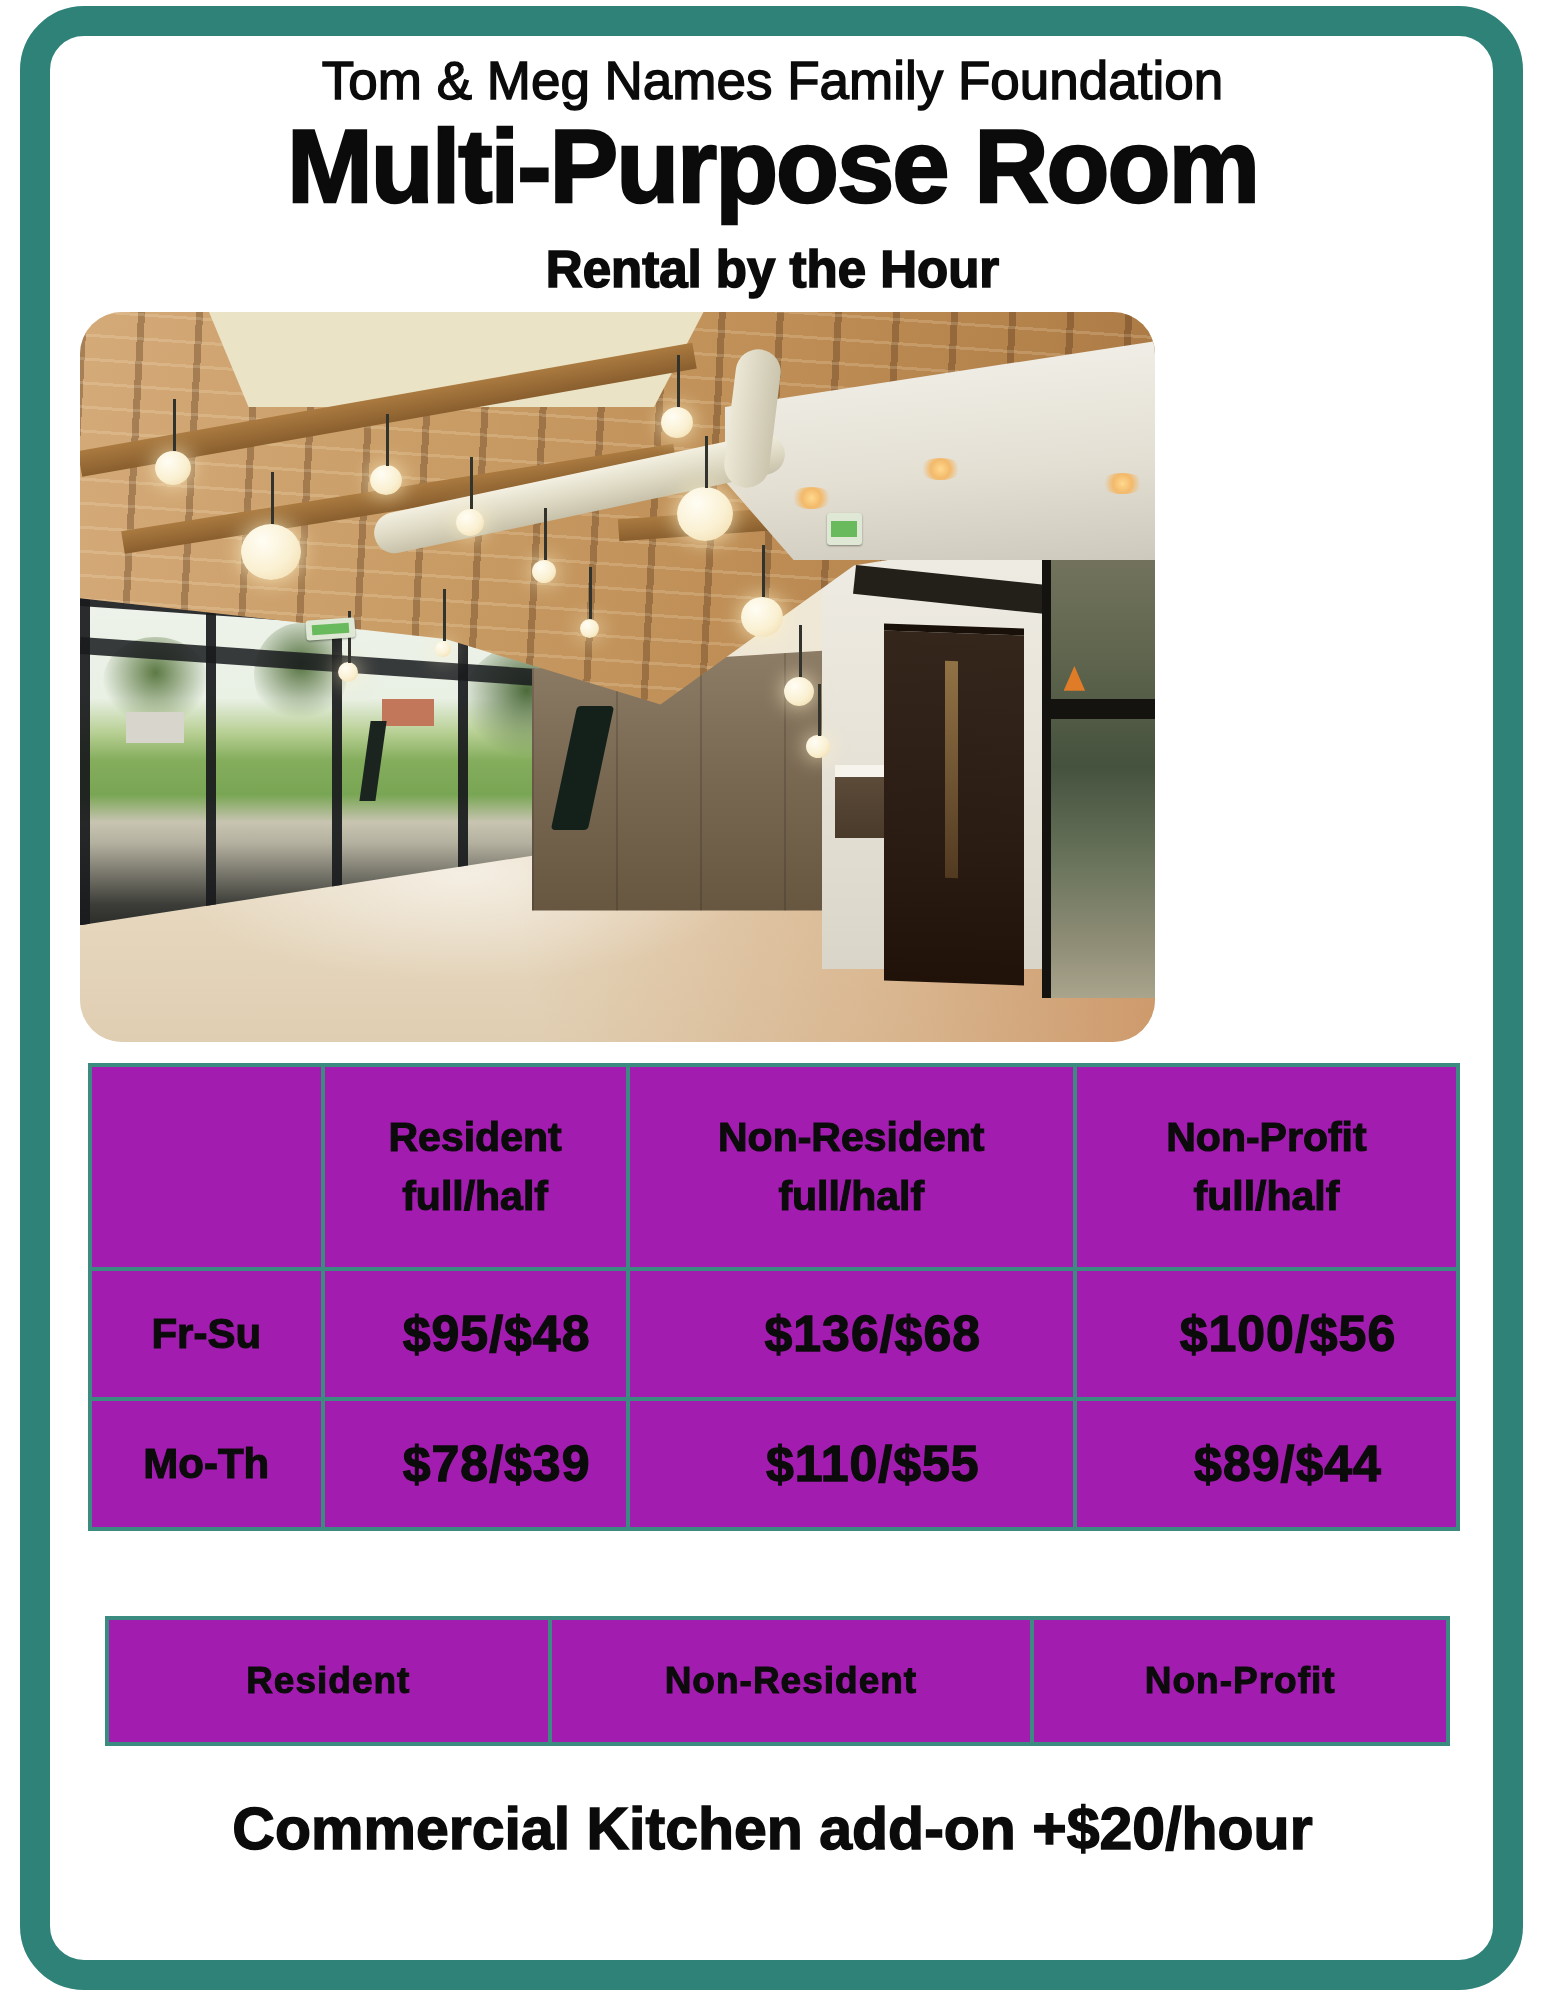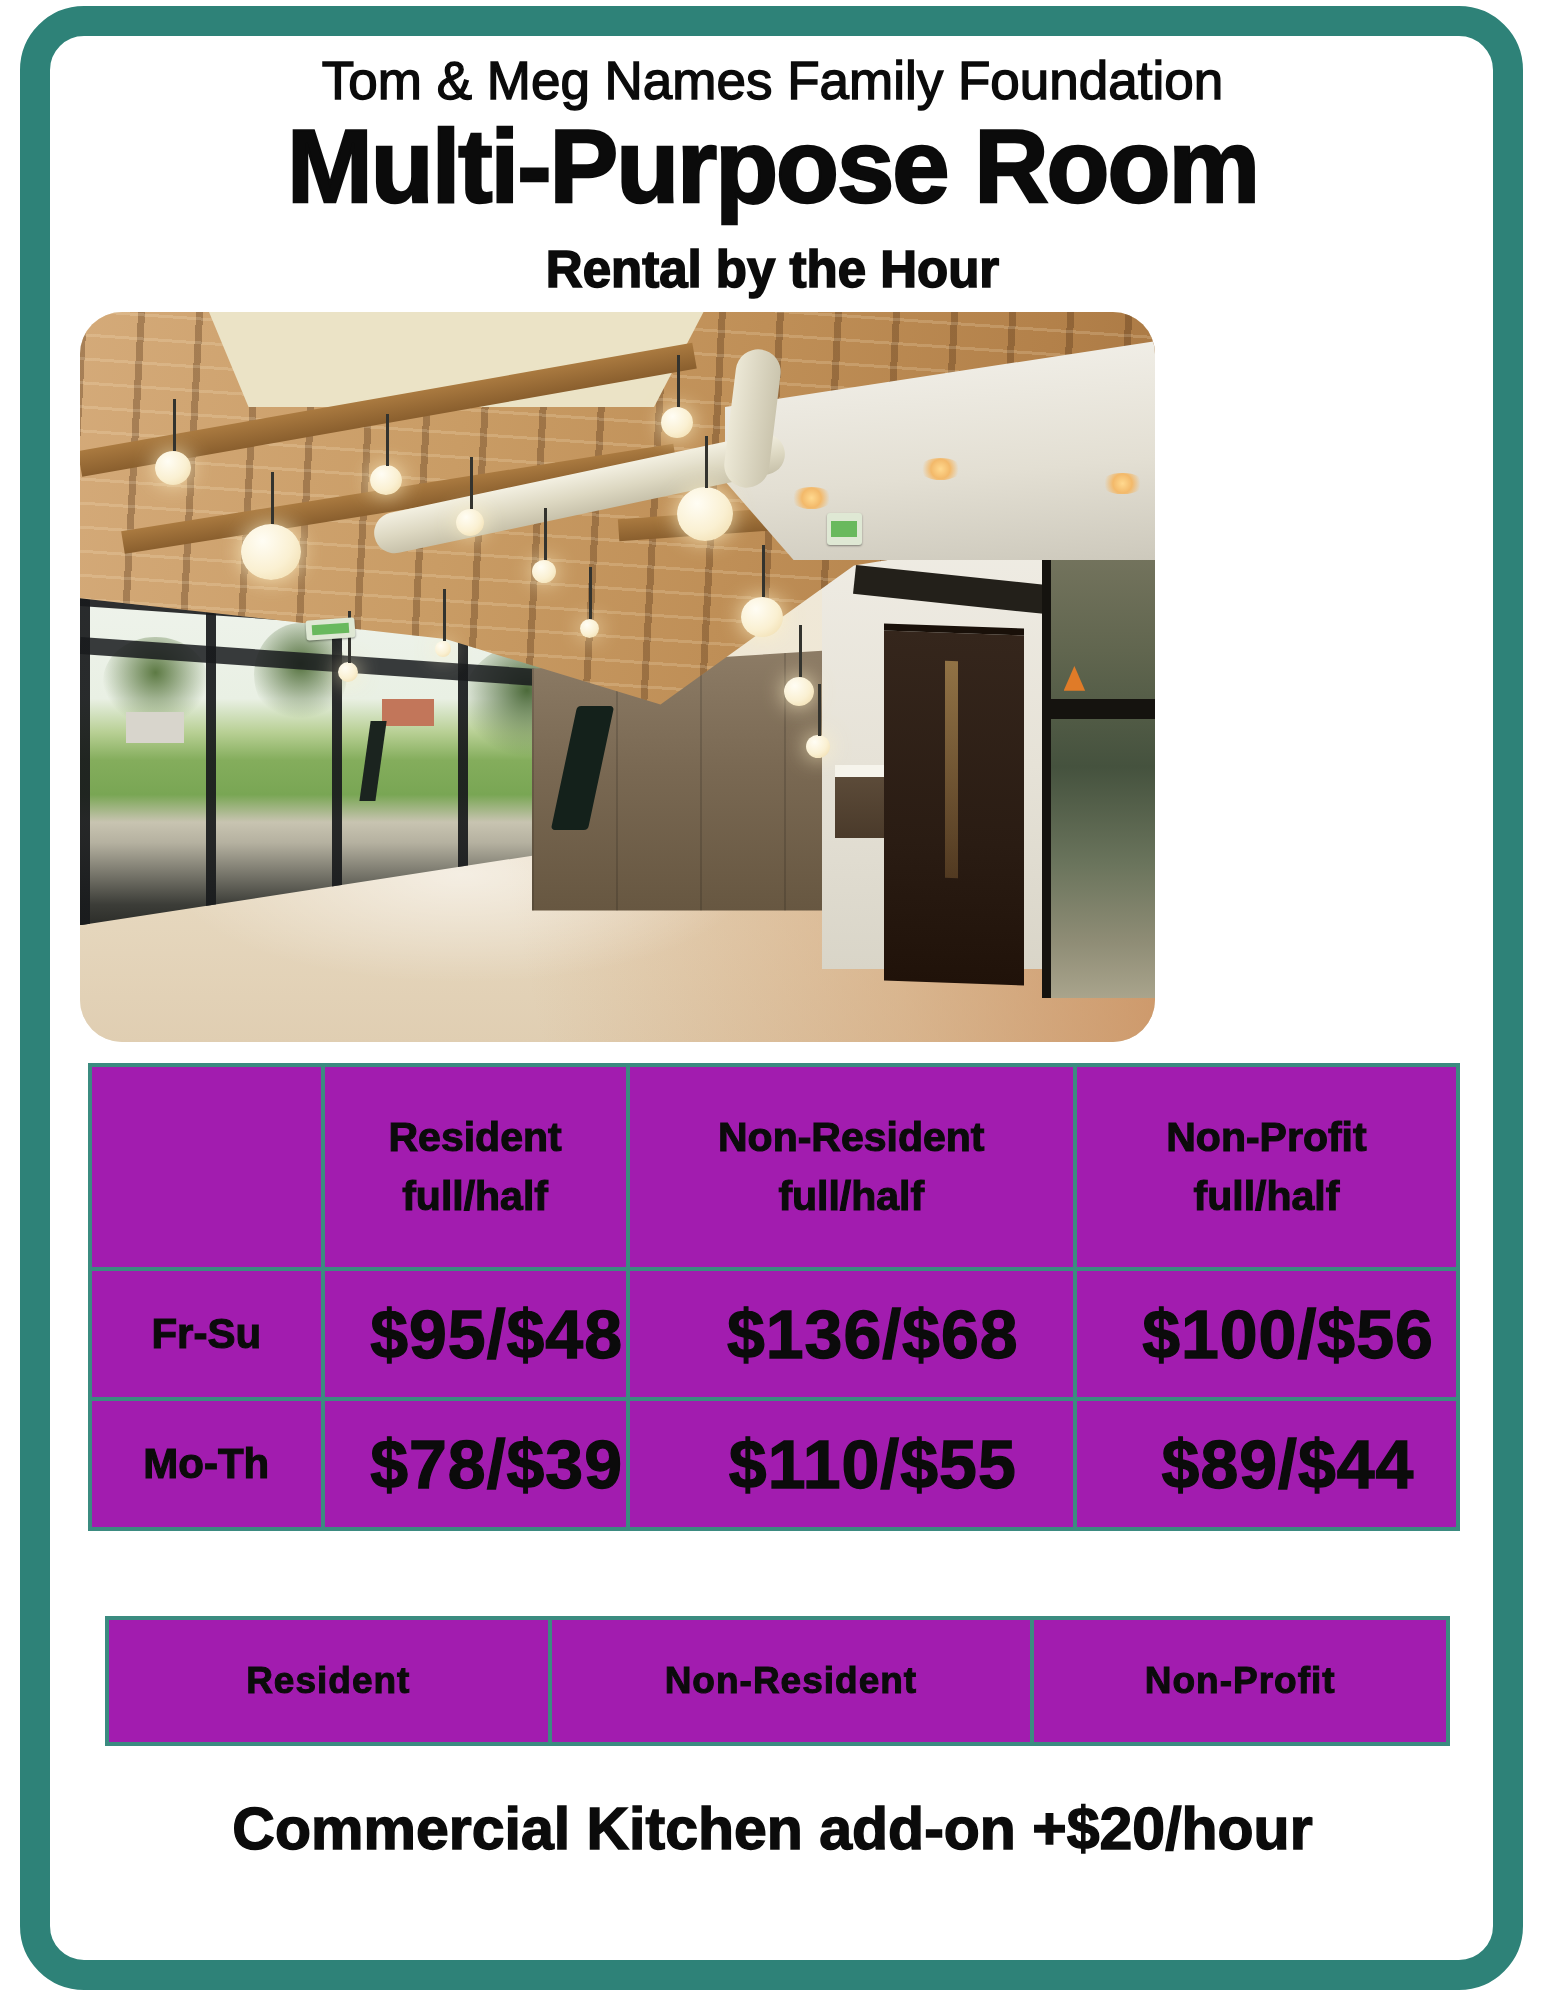--- a/index.html
+++ b/index.html
@@ -24,21 +24,21 @@
   .subtitle{top:240px;font-size:51px;font-weight:700;-webkit-text-stroke:1.6px var(--ink);}
   .deposit-heading{top:1543px;font-size:49px;font-weight:700;-webkit-text-stroke:1.5px var(--ink);}
   .footer-note{top:1795px;font-size:59px;font-weight:700;-webkit-text-stroke:1.4px var(--ink);letter-spacing:0;}
   
   table{border-collapse:collapse;table-layout:fixed;background:#a21caf;}
   .rates-table{position:absolute;left:88px;top:1063px;width:1372px;}
   .rates-table td,.rates-table th{border:4px solid var(--teal2);text-align:center;vertical-align:middle;font-weight:700;color:var(--ink);}
   .rates-table .hdr-row th{height:198px;font-size:41px;-webkit-text-stroke:1.1px var(--ink);}
   .rates-table .hdr-row span{display:block;line-height:1.45;}
   .rates-table .data-row th{height:124px;font-size:42px;-webkit-text-stroke:1.1px var(--ink);}
-  .rates-table .data-row td{font-size:68px;-webkit-text-stroke:1.3px var(--ink);letter-spacing:1px;padding-left:44px;}
+  .rates-table .data-row td{font-size:50px;-webkit-text-stroke:1.3px var(--ink);letter-spacing:1px;padding-left:44px;}
   .col-day{width:17%;} .col-res{width:22.3%;} .col-nonres{width:32.7%;} .col-nonprof{width:28%;}
   .deposit-table{position:absolute;left:105px;top:1616px;width:1345px;}
   .deposit-table td,.deposit-table th{border:4px solid var(--teal2);text-align:center;vertical-align:middle;font-weight:700;color:var(--ink);}
   .deposit-table .hdr-row th{height:120px;font-size:37px;letter-spacing:1px;-webkit-text-stroke:1px var(--ink);}
   .deposit-table .val-row td{height:122px;font-size:36px;letter-spacing:1px;-webkit-text-stroke:1px var(--ink);}
   .dcol1{width:33%;} .dcol2{width:36%;} .dcol3{width:31%;}
   
   .photo{
     position:absolute;left:80px;top:312px;width:1075px;height:730px;
     border-radius:42px;overflow:hidden;background:#efe9da;z-index:1;

